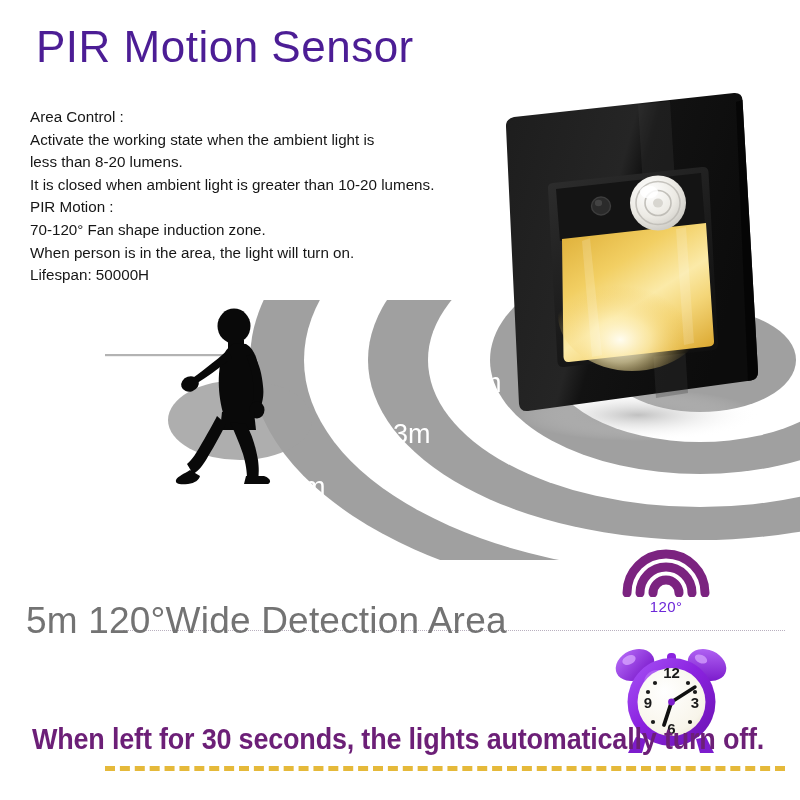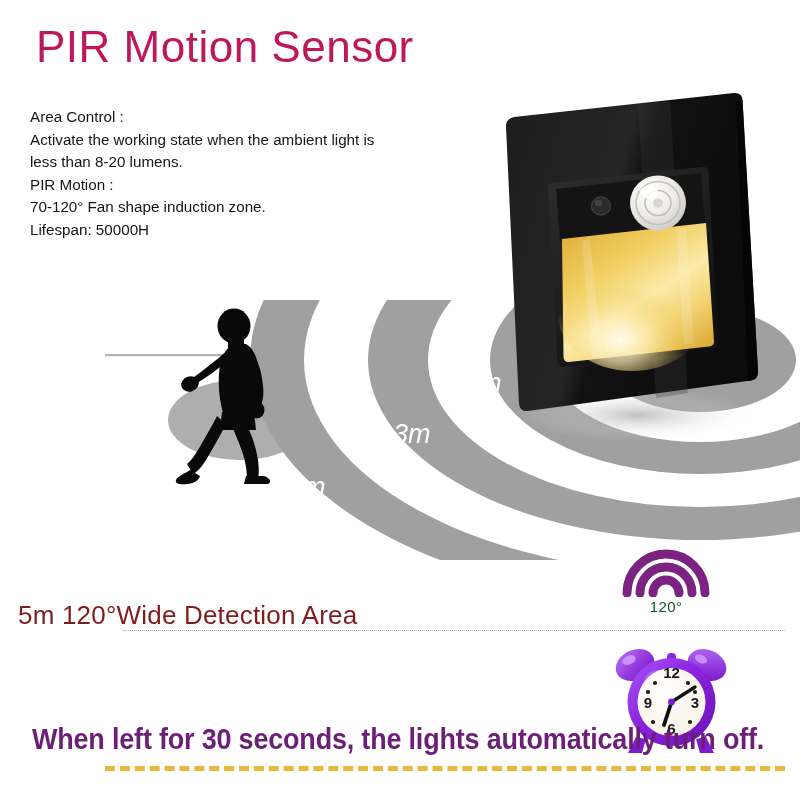--- a/index.html
+++ b/index.html
@@ -26,21 +26,21 @@
   }
 
   
   .title {
     position: absolute;
     left: 36px;
     top: 22px;
     font-size: 44px;
     font-weight: 400;
     letter-spacing: 0.5px;
-    color: #be185d;
+    color: #4c1d95;
     font-family: "Liberation Sans", sans-serif;
     white-space: nowrap;
   }
 
   
   .spec-block {
     position: absolute;
     left: 30px;
     top: 106px;
     width: 480px;
@@ -54,21 +54,20 @@
   }
 
   
   .scene {
     position: absolute;
     left: 0;
     top: 300px;
     width: 800px;
     height: 260px;
     overflow: hidden;
-    font-style: italic;
   }
   .scene svg { display: block; }
 
   
   .product {
     position: absolute;
     left: 470px;
     top: 75px;
     width: 320px;
     height: 370px;
@@ -81,43 +80,43 @@
     position: absolute;
     left: 608px;
     top: 545px;
     width: 116px;
     height: 80px;
     text-align: center;
   }
   .signal-icon { display: block; margin: 0 auto; }
   .signal-label {
     font-size: 15px;
-    color: #14532d;
+    color: #6d28d9;
     font-family: "Liberation Sans", sans-serif;
     margin-top: 1px;
     letter-spacing: 0.4px;
   }
 
   
   .dotted-divider {
     position: absolute;
     left: 123px;
     top: 630px;
     width: 662px;
     height: 0;
     border-top: 1.6px dotted #b9b0bf;
   }
 
   
   .headline2 {
     position: absolute;
-    left: 18px;
+    left: 26px;
     top: 600px;
-    font-size: 26px;
-    color: #7f1d1d;
+    font-size: 37px;
+    color: #737373;
     font-family: "Liberation Sans", sans-serif;
     white-space: nowrap;
     letter-spacing: 0.2px;
   }
 
   
   .clock {
     position: absolute;
     left: 602px;
     top: 645px;
@@ -156,22 +155,24 @@
 <body>
 
 <div id="page">
 
   <div class="title">PIR Motion Sensor</div>
 
   <div class="spec-block">
     <div class="spec-line">Area Control :</div>
     <div class="spec-line">Activate the working state when the ambient light is</div>
     <div class="spec-line">less than 8-20 lumens.</div>
+    <div class="spec-line">It is closed when ambient light is greater than 10-20 lumens.</div>
     <div class="spec-line">PIR Motion :</div>
     <div class="spec-line">70-120° Fan shape induction zone.</div>
+    <div class="spec-line">When person is in the area, the light will turn on.</div>
     <div class="spec-line">Lifespan: 50000H</div>
   </div>
 
   <div class="scene">
     <svg width="800" height="260" viewBox="0 0 800 260" xmlns="http://www.w3.org/2000/svg">
       <defs>
         <clipPath id="sceneClip">
           <rect x="0" y="0" width="800" height="260"></rect>
         </clipPath>
       </defs>

